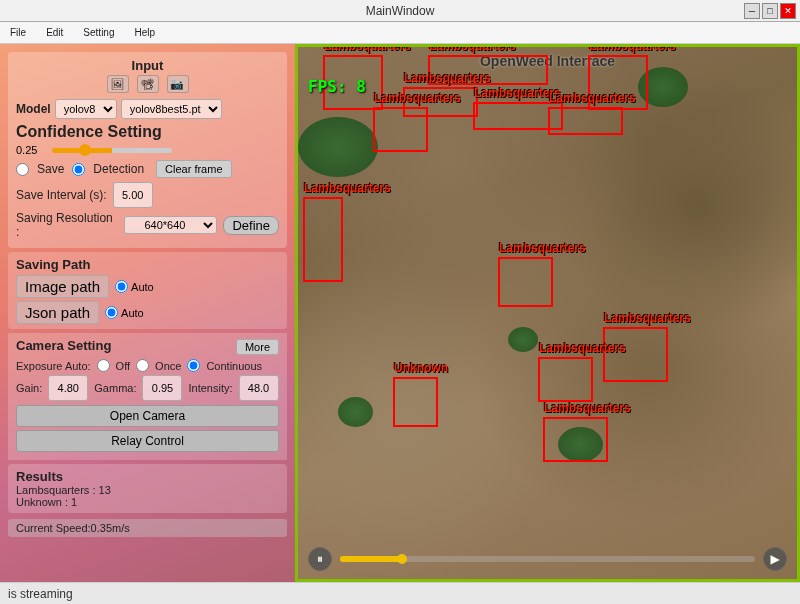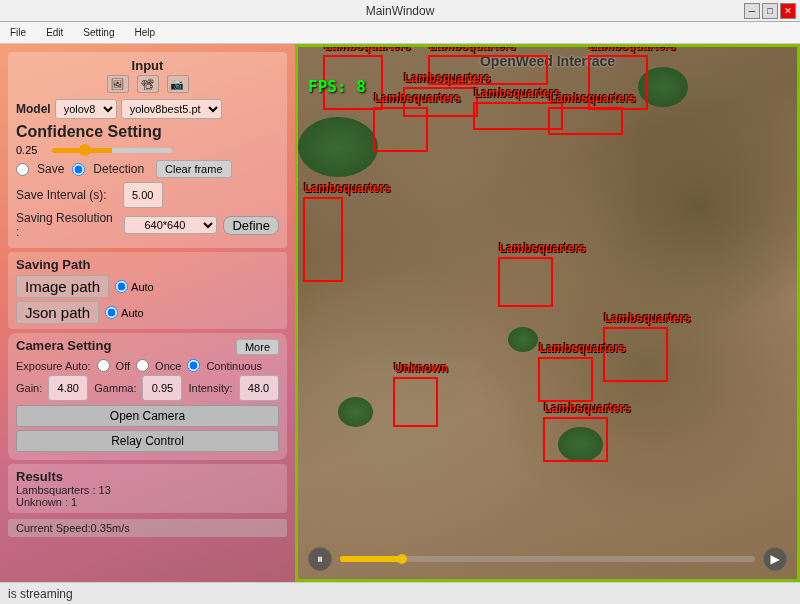--- a/index.html
+++ b/index.html
@@ -170,21 +170,21 @@
       border: 1px solid #aaa;
       border-radius: 3px;
       padding: 2px 8px;
       font-size: 11px;
       cursor: pointer;
       margin-left: 4px;
     }
     .save-interval-row {
       display: flex;
       align-items: center;
-      gap: 16px;
+      gap: 6px;
       margin-bottom: 3px;
       font-size: 12px;
       color: #222;
     }
     .small-input {
       width: 40px;
       background: rgba(255,255,255,0.6);
       border: 1px solid #aaa;
       border-radius: 3px;
       font-size: 11px;
@@ -242,21 +242,21 @@
     .auto-radio {
       display: flex;
       align-items: center;
       gap: 3px;
       font-size: 11px;
     }
 
     
     .camera-section {
       background: rgba(255,255,255,0.2);
-      border-radius: 8px;
+      border-radius: 0;
       padding: 5px 8px;
     }
     .camera-header {
       display: flex;
       align-items: center;
       justify-content: space-between;
       margin-bottom: 4px;
     }
     .more-btn {
       background: #ccc;

